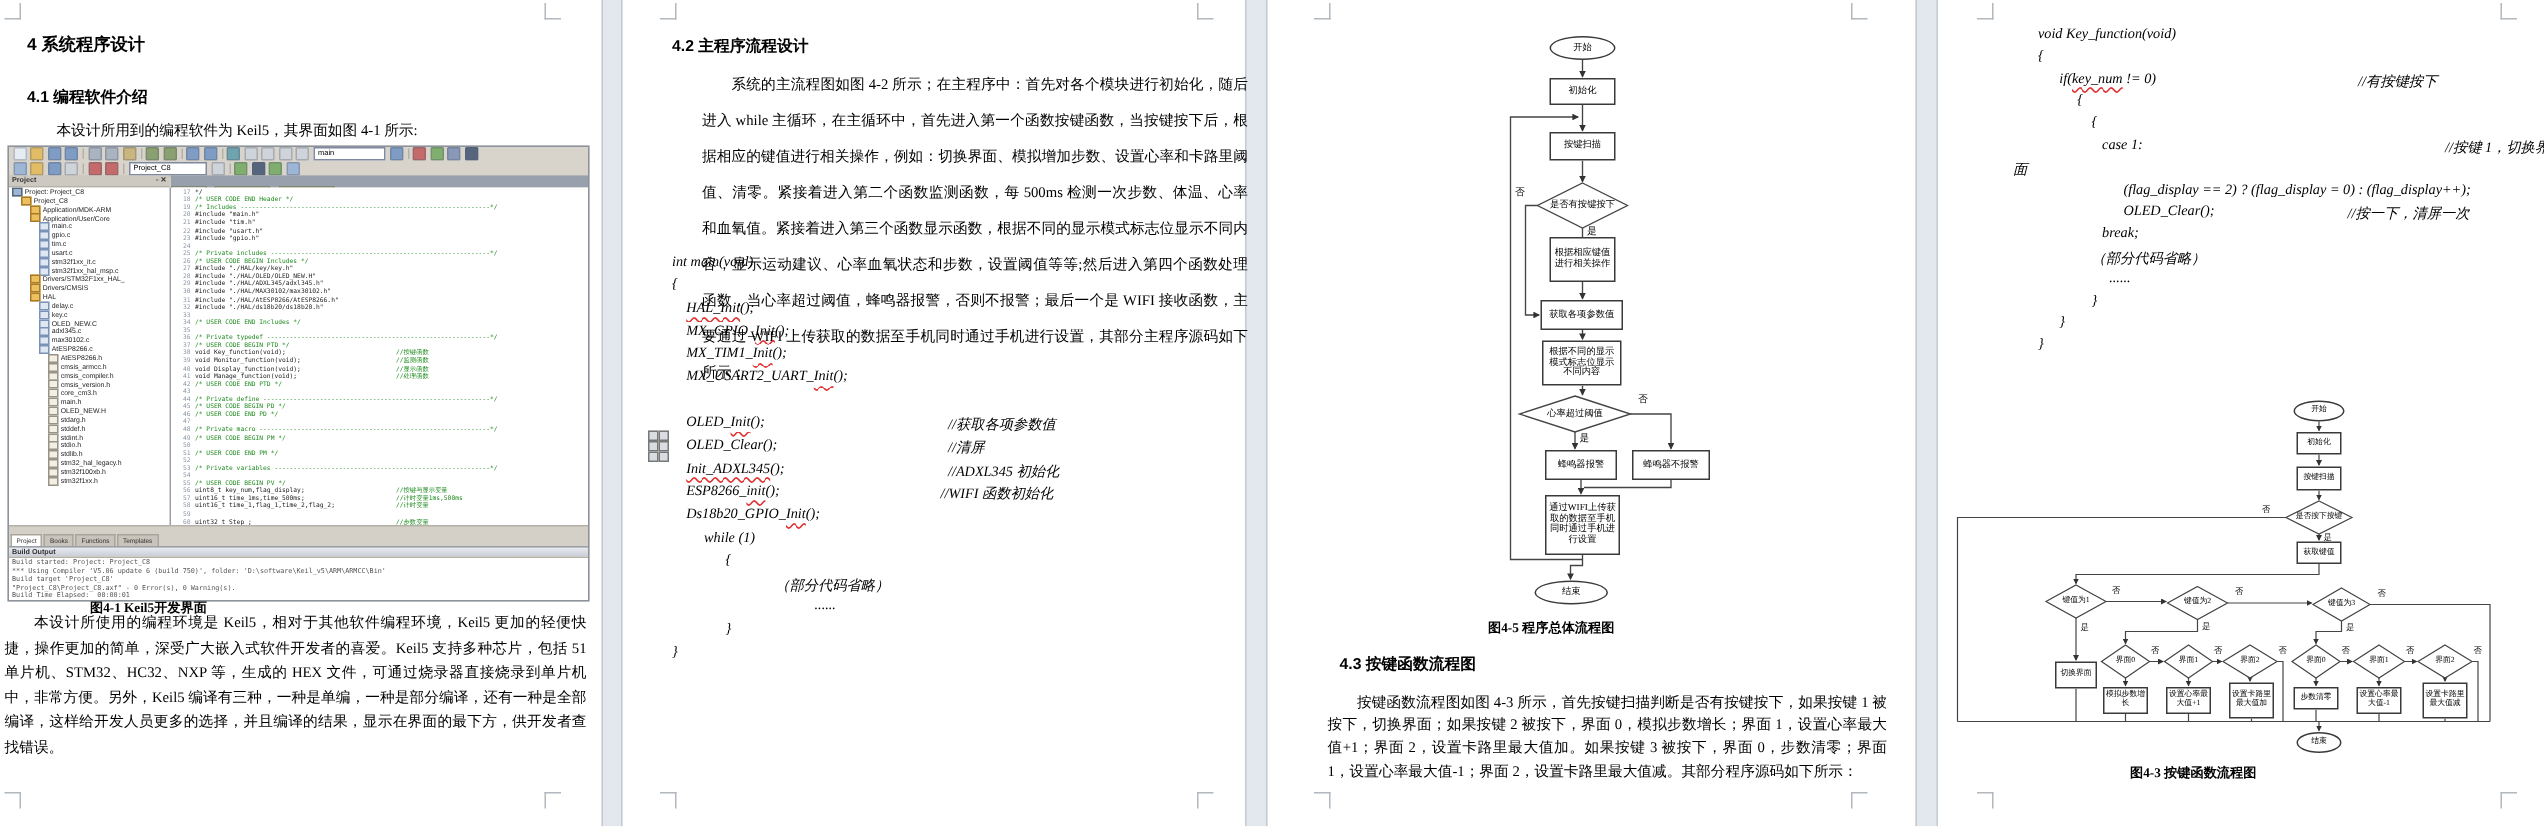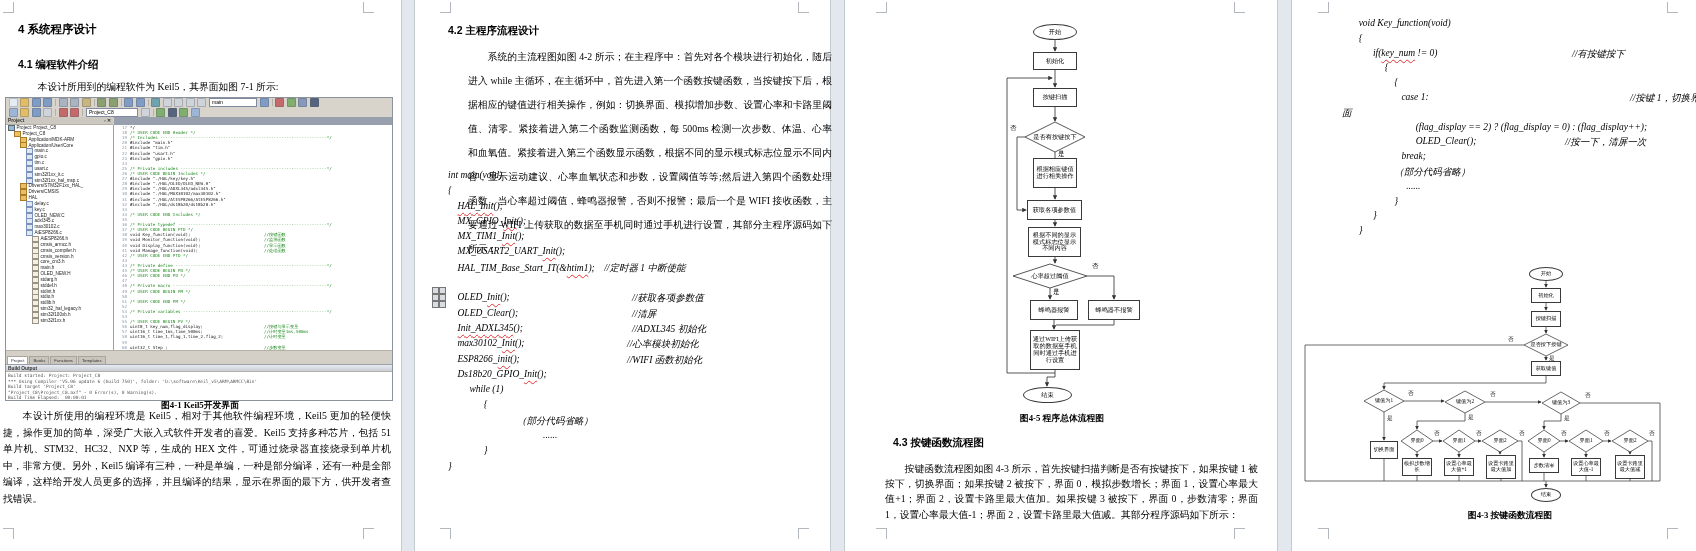--- a/index.html
+++ b/index.html
@@ -8,21 +8,21 @@
   .gap{position:absolute;top:0;height:551px;background:#e2e8ee;border-left:1px solid #c3cad0;border-right:1px solid #c3cad0;}
   .cm{position:absolute;width:10px;height:10px;border:0 solid #b2b8be;}
   .cm.tl{border-right-width:1px;border-bottom-width:1px;}
   .cm.tr{border-left-width:1px;border-bottom-width:1px;}
   .cm.bl{border-right-width:1px;border-top-width:1px;}
   .cm.br{border-left-width:1px;border-top-width:1px;}
   .h1{position:absolute;font:bold 11.5px "Liberation Sans",sans-serif;}
   .h2{position:absolute;font:bold 10.5px "Liberation Sans",sans-serif;}
   .para{position:absolute;font-size:9.8px;line-height:16.6px;text-align:justify;text-indent:2em;}
   .intro{position:absolute;font-size:9.8px;text-indent:2em;}
-  .cap{position:absolute;font-size:8.8px;font-weight:bold;text-align:center;}
+  .cap{position:absolute;font-size:8.8px;font-weight:bold;text-align:left;}
   
   .codeblock{position:absolute;font-style:italic;}
   .cl{position:relative;height:15.3px;font-size:9.5px;white-space:pre;}
   .cl4{height:14.8px;}
   .cl .am{position:absolute;top:0;white-space:pre;}
   .wavy{text-decoration:underline;text-decoration-style:wavy;text-decoration-color:#e23030;text-decoration-thickness:.8px;text-underline-offset:2.5px;}
   
   .hsq{position:absolute;width:4.5px;height:4.5px;border:1px solid #777;background:#d9dde1;}
   
   .keil{position:absolute;left:5px;top:97px;width:386px;height:302px;background:#d4d0c8;border:1px solid #8c939d;overflow:hidden;font-family:"Liberation Sans",sans-serif;}
@@ -85,21 +85,21 @@
   <div class="cm tr" style="left:1234px;top:2px"></div>
   <div class="cm bl" style="left:876px;top:528px"></div>
   <div class="cm br" style="left:1234px;top:528px"></div>
   <div class="cm tl" style="left:1318px;top:2px"></div>
   <div class="cm tr" style="left:1667px;top:2px"></div>
   <div class="cm bl" style="left:1318px;top:528px"></div>
   <div class="cm br" style="left:1667px;top:528px"></div>
 
   <div class="h1" style="left:18px;top:22px">4 系统程序设计</div>
   <div class="h2" style="left:18px;top:58px">4.1 编程软件介绍</div>
-  <div class="intro" style="left:18px;top:81px;width:370px">本设计所用到的编程软件为 Keil5，其界面如图 7-1 所示:</div>
+  <div class="intro" style="left:18px;top:81px;width:370px">本设计所用到的编程软件为 Keil5，其界面如图 4-1 所示:</div>
 
   <div class="keil">
     <div class="ktb" style="top:0">
       <span class="tbi" style="background:#e6ecf4"></span>
       <span class="tbi" style="background:#e2bd66"></span>
       <span class="tbi" style="background:#7e9cc4"></span>
       <span class="tbi" style="background:#7e9cc4"></span>
       <span class="tsep"></span>
       <span class="tbi" style="background:#aab4c0"></span>
       <span class="tbi" style="background:#aab4c0"></span>
@@ -356,26 +356,24 @@
 
   <div class="h2" style="left:448px;top:24px">4.2 主程序流程设计</div>
   <div class="para" style="left:468px;top:45px;width:364px;line-height:24px">系统的主流程图如图 4-2 所示；在主程序中：首先对各个模块进行初始化，随后进入 while 主循环，在主循环中，首先进入第一个函数按键函数，当按键按下后，根据相应的键值进行相关操作，例如：切换界面、模拟增加步数、设置心率和卡路里阈值、清零。紧接着进入第二个函数监测函数，每 500ms 检测一次步数、体温、心率和血氧值。紧接着进入第三个函数显示函数，根据不同的显示模式标志位显示不同内容，显示运动建议、心率血氧状态和步数，设置阈值等等;然后进入第四个函数处理函数，当心率超过阈值，蜂鸣器报警，否则不报警；最后一个是 WIFI 接收函数，主要通过 WIFI 上传获取的数据至手机同时通过手机进行设置，其部分主程序源码如下所示：</div>
   <div class="codeblock" id="code2" style="left:448px;top:170px;width:360px">
       <div class="cl"><span><span>int main(void)</span></span></div>
       <div class="cl"><span><span>{</span></span></div>
       <div class="cl"><span><span>    </span><span class="wavy">HAL_Init</span><span>();</span></span></div>
       <div class="cl"><span><span>    MX_GPIO_</span><span class="wavy">Init</span><span>();</span></span></div>
       <div class="cl"><span><span>    MX_TIM1_</span><span class="wavy">Init</span><span>();</span></span></div>
       <div class="cl"><span><span>    MX_USART2_UART_</span><span class="wavy">Init</span><span>();</span></span></div>
-      <div class="cl"><span><span>    HAL_TIM_Base_Start_IT(&amp;</span><span class="wavy">htim1</span><span>);    //定时器 1 中断使能</span></span></div>
       <div class="cl"><span><span></span></span></div>
       <div class="cl"><span><span>    OLED_</span><span class="wavy">Init</span><span>();</span></span><span class="am" style="left: 184px;">//获取各项参数值</span></div>
       <div class="cl"><span><span>    OLED_Clear();</span></span><span class="am" style="left: 184px;">//清屏</span></div>
       <div class="cl"><span><span>    </span><span class="wavy">Init_ADXL345</span><span>();</span></span><span class="am" style="left: 184px;">//ADXL345 初始化</span></div>
-      <div class="cl"><span><span>    max30102_</span><span class="wavy">Init</span><span>();</span></span><span class="am" style="left: 179px;">//心率模块初始化</span></div>
       <div class="cl"><span><span>    ESP8266_</span><span class="wavy">init</span><span>();</span></span><span class="am" style="left: 179px;">//WIFI 函数初始化</span></div>
       <div class="cl"><span><span>    Ds18b20_GPIO_</span><span class="wavy">Init</span><span>();</span></span></div>
       <div class="cl"><span><span>         while (1)</span></span></div>
       <div class="cl"><span><span>               {</span></span></div>
       <div class="cl"><span><span>                             （部分代码省略）</span></span></div>
       <div class="cl"><span><span>                                        ......</span></span></div>
       <div class="cl"><span><span>               }</span></span></div>
       <div class="cl"><span><span>}</span></span></div>
     </div>
 

